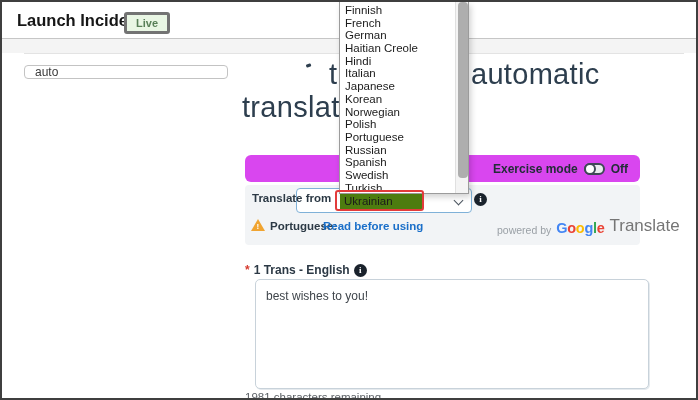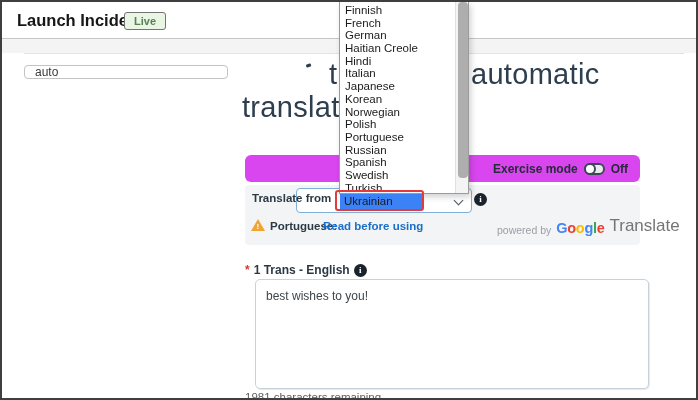--- a/index.html
+++ b/index.html
@@ -7,21 +7,21 @@
   .screen {
     position: relative; width: 698px; height: 400px;
     border: 2px solid #3f3f3f; background: #fff; overflow: hidden;
   }
   .abs { position: absolute; }
 
   
   .page-title { left: 15px; top: 9px; font-size: 16.5px; font-weight: bold; color: #161616; }
   .live-badge {
     left: 122px; top: 10px; font-size: 11px; font-weight: bold; color: #587f57;
-    background: #e9f6e4; border: 1px solid #737373; border-radius: 3px; padding: 2px 9px;
+    background: #e9f6e4; border: 3px solid #737373; border-radius: 3px; padding: 2px 9px;
   }
   .header-divider { left: 0; top: 36px; width: 698px; height: 1px; background: #c6c6c6; }
   .header-band { left: 0; top: 37px; width: 698px; height: 14px; background: #f4f4f4; }
   .band-hairline { left: 22px; top: 51px; width: 660px; height: 1px; background: #e3e3e3; }
 
   
   .auto-input {
     left: 22px; top: 63px; width: 204px; height: 14px;
     border: 1px solid #c3c3c3; border-radius: 4px; padding: 0 10px;
     font-size: 12px; color: #3a3a3a; font-family: "Liberation Sans", sans-serif;
@@ -59,21 +59,21 @@
   .listbox {
     left: 337px; top: 0; width: 130px; height: 192px; background: #fff; z-index: 5;
     border: 1px solid #9b9b9b; border-top: none;
     box-shadow: 2px 3px 6px rgba(0,0,0,0.18); padding-top: 2px; overflow: hidden;
   }
   .dd-item { height: 12.7px; line-height: 12.7px; font-size: 11.5px; color: #1b1b1b; padding-left: 5px; }
   .dd-scrollbar { position: absolute; right: 0; top: 0; bottom: 0; width: 13px; background: #f4f4f4; border-left: 1px solid #e0e0e0; }
   .dd-thumb { position: absolute; left: 1.5px; top: 0; width: 10px; height: 176px; background: #aeaeae; border-radius: 4px; }
 
   
-  .value-chip { left: 338px; top: 192px; width: 83px; height: 15px; background: #3b82f6; z-index: 6;
+  .value-chip { left: 338px; top: 192px; width: 83px; height: 15px; background: #4d7c0f; z-index: 6;
     font-size: 11.5px; color: #1b1b1b; line-height: 15px; padding-left: 4px; }
   .red-annotation { left: 333px; top: 188px; width: 89px; height: 21px; border: 2px solid #e23b3b; border-radius: 3px; z-index: 7; background: transparent; }
 
   
   .warn-triangle { left: 249px; top: 217px; width: 0; height: 0;
     border-left: 7px solid transparent; border-right: 7px solid transparent; border-bottom: 12px solid #f0a431; z-index: 2; }
   .warn-glyph { left: 254.5px; top: 220px; font-size: 8px; font-weight: bold; color: #fff; z-index: 3; }
   .important-label { left: 268px; top: 218px; font-size: 11.5px; font-weight: bold; color: #2c3945; }
   .important-link { left: 321px; top: 218px; font-size: 11.5px; font-weight: bold; color: #1a6fc9; cursor: pointer; }
 

